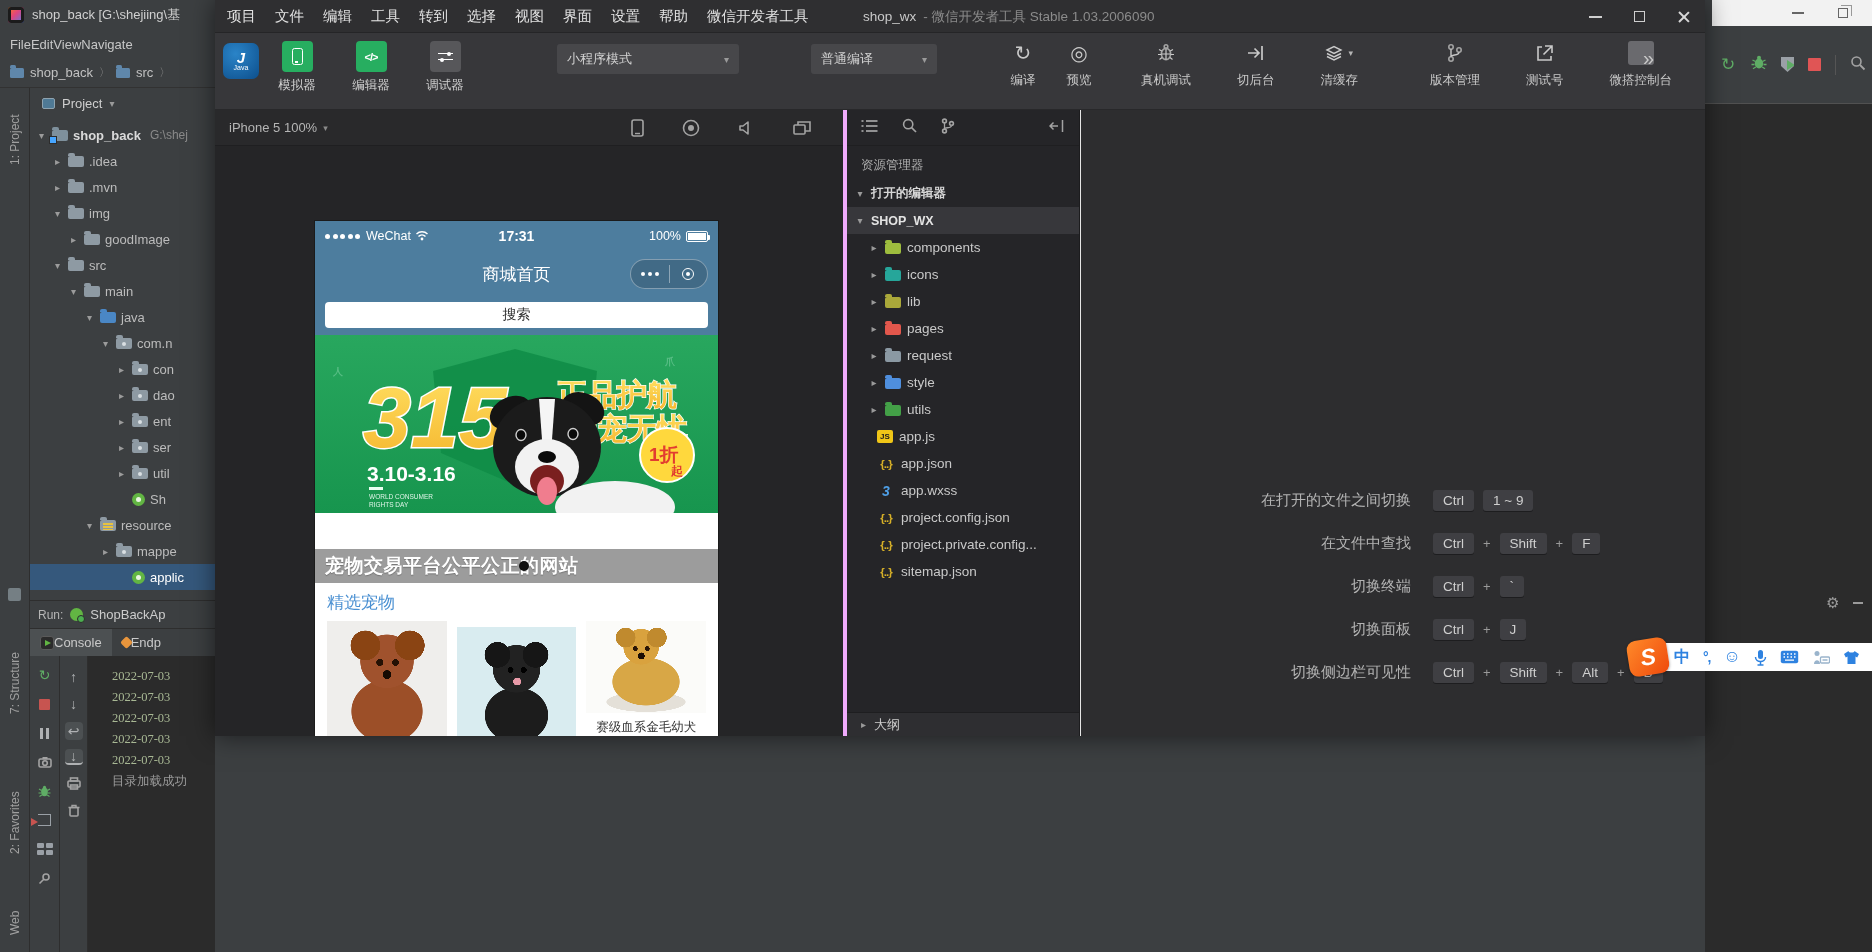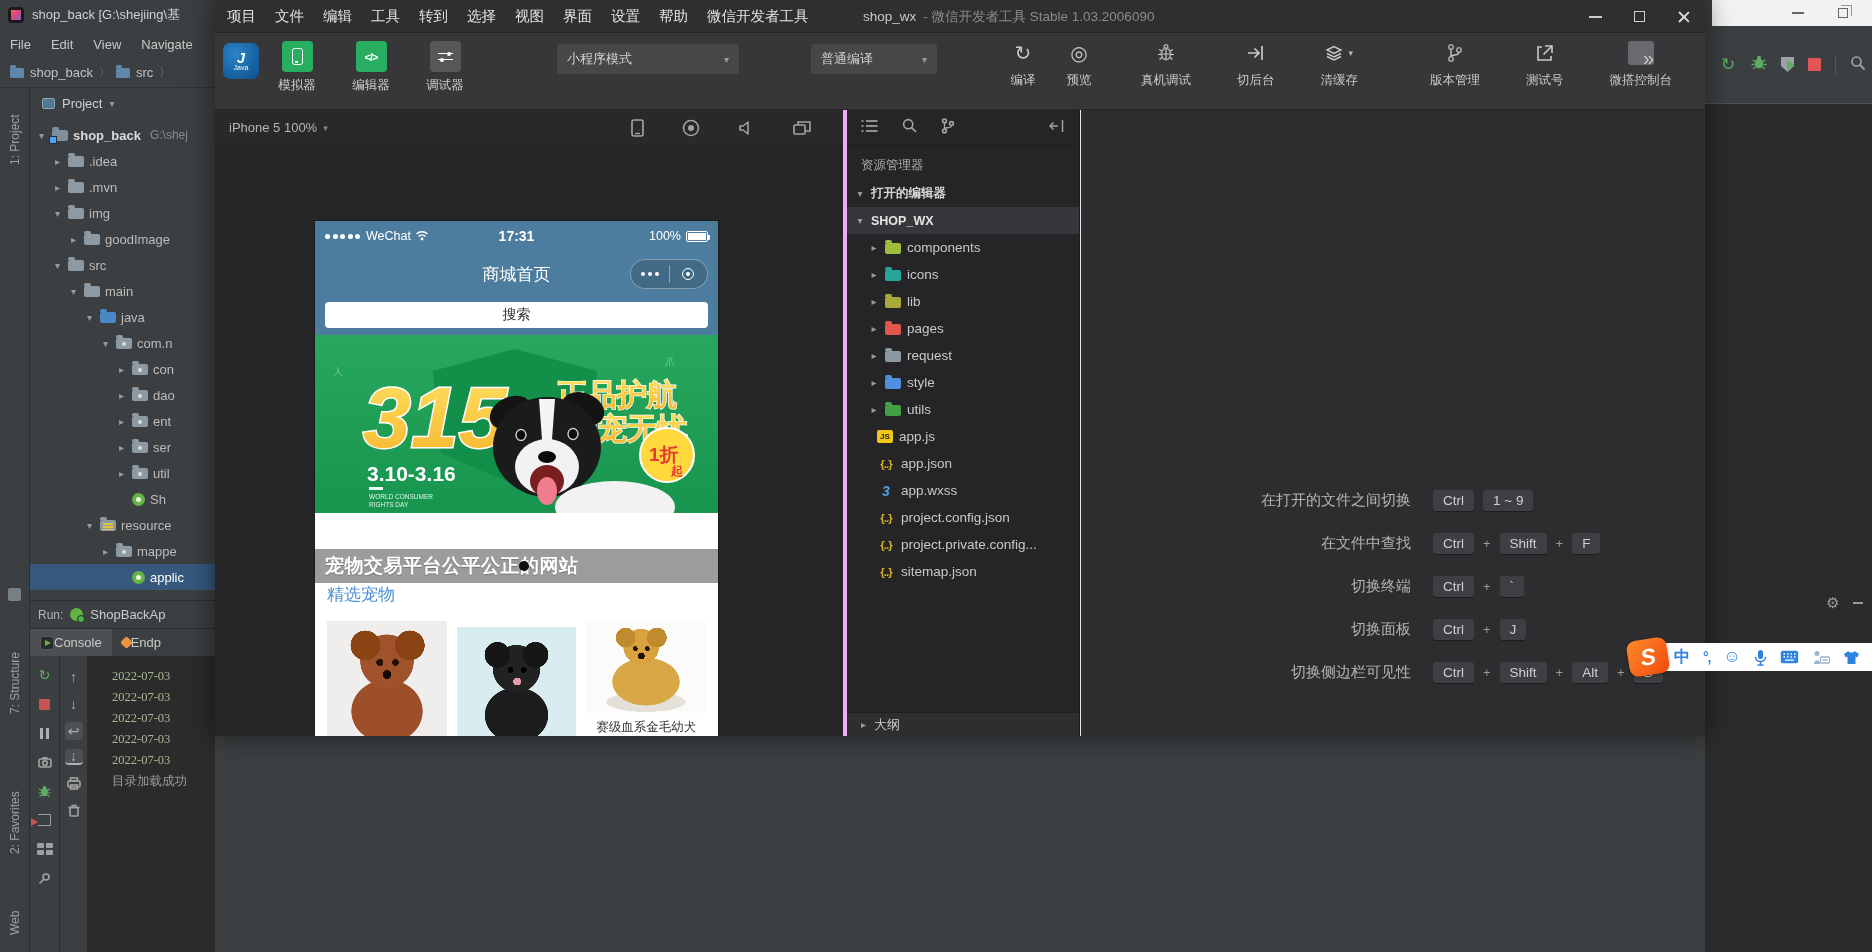--- a/index.html
+++ b/index.html
@@ -4,21 +4,21 @@
 <style>
 *{margin:0;padding:0;box-sizing:border-box}
 html,body{width:1872px;height:952px;overflow:hidden;background:#2b2b2b}
 body{font-family:"Liberation Sans",sans-serif;-webkit-font-smoothing:antialiased}
 #root{position:relative;width:1872px;height:952px;background:#3c3f41;overflow:hidden}
 
 
 .ij-titlebar{position:absolute;left:0;top:0;width:215px;height:30px;background:#3c3f41;display:flex;align-items:center;gap:8px;padding-left:8px;overflow:hidden;white-space:nowrap}
 .ij-logo{width:16px;height:16px;border-radius:3px;background:linear-gradient(135deg,#fc801d 0%,#e1447d 45%,#4a7ff0 100%);flex:none;box-shadow:inset 0 0 0 3px #1b1b1b}
 .ij-title-text{color:#d0d0d0;font-size:13px}
-.ij-menubar{position:absolute;left:0;top:30px;width:215px;height:28px;display:flex;align-items:center;gap:20px;padding-left:10px;color:#c7c7c7;font-size:13px;overflow:hidden;white-space:nowrap}
+.ij-menubar{position:absolute;left:0;top:30px;width:215px;height:28px;display:flex;align-items:center;gap:0;padding-left:10px;color:#c7c7c7;font-size:13px;overflow:hidden;white-space:nowrap}
 .ij-breadcrumb{position:absolute;left:0;top:58px;width:215px;height:30px;display:flex;align-items:center;gap:6px;padding-left:10px;color:#c2c2c2;font-size:13px;overflow:hidden;white-space:nowrap;border-bottom:1px solid #323232}
 .bc-fold{display:inline-block;width:14px;height:10px;border-radius:1.5px;background:#5f87ab;position:relative;flex:none}
 .bc-fold::before{content:"";position:absolute;top:-3px;left:0;width:6px;height:3px;background:inherit;border-radius:1.5px 1.5px 0 0}
 .bc-item{display:flex;align-items:center;gap:6px}
 .bc-sep{color:#8a8a8a;font-size:11px}
 .ij-strip{position:absolute;left:0;top:88px;width:30px;bottom:0;background:#3c3f41;border-right:1px solid #2e2e2e}
 .vlabel{position:absolute;left:0;width:30px;display:flex;align-items:center;justify-content:center;color:#a0a0a0;font-size:12px;writing-mode:vertical-rl;transform:rotate(180deg)}
 .vicon{position:absolute;left:8px;width:13px;height:13px;background:#7f8b91;border-radius:2px;opacity:.85}
 .ij-project{position:absolute;left:30px;top:88px;width:185px;bottom:352px;background:#3c3f41;overflow:hidden}
 .proj-head{height:30px;display:flex;align-items:center;gap:7px;padding-left:12px;color:#cfcfcf;font-size:13px}
@@ -181,21 +181,21 @@
 .cap-target i{width:12px;height:12px;border:1.6px solid #fff;border-radius:50%;display:block;position:relative}
 .cap-target i::after{content:"";position:absolute;left:2.6px;top:2.6px;width:4px;height:4px;border-radius:50%;background:#fff}
 .p-search{height:38px;background:#4d7d9e;padding:5px 10px 7px}
 .p-search .box{height:26px;background:#fff;border-radius:4px;display:flex;align-items:center;justify-content:center;color:#333;font-size:14px}
 .p-banner{height:178px;position:relative;overflow:hidden}
 .p-banner svg{display:block}
 .p-gap{height:36px;background:#fff}
 .p-notice{height:34px;background:#9c9c9c;display:flex;align-items:center;padding-left:10px;position:relative}
 .p-notice .nt{color:#fff;font-size:19px;font-weight:bold;letter-spacing:.5px;text-shadow:0 1px 1px rgba(0,0,0,.25);white-space:nowrap}
 .cursor-dot{position:absolute;left:204px;top:12px;width:10px;height:10px;border-radius:50%;background:#111}
-.p-sec{height:38px;display:flex;padding-left:12px;background:#fff}
+.p-sec{height:38px;display:flex;align-items:center;padding-left:12px;background:#fff}
 .p-sec .st{color:#4a90d2;font-size:17px}
 .p-grid{display:flex;gap:10px;padding:0 12px;background:#fff}
 .prod{flex:1;display:flex;flex-direction:column}
 .pname{padding-top:6px;font-size:12.5px;color:#333;text-align:center;white-space:nowrap;height:24px}
 .pimg{width:100%;background:#eee}
 .pimg.p1{height:122px;background:
  radial-gradient(circle 3.5px at 44% 34%,#241104 98%,transparent),
  radial-gradient(circle 3.5px at 57% 34%,#241104 98%,transparent),
  radial-gradient(circle 4.5px at 50% 44%,#160a02 98%,transparent),
  radial-gradient(circle 15px at 32% 20%,#8a4413 98%,transparent),

